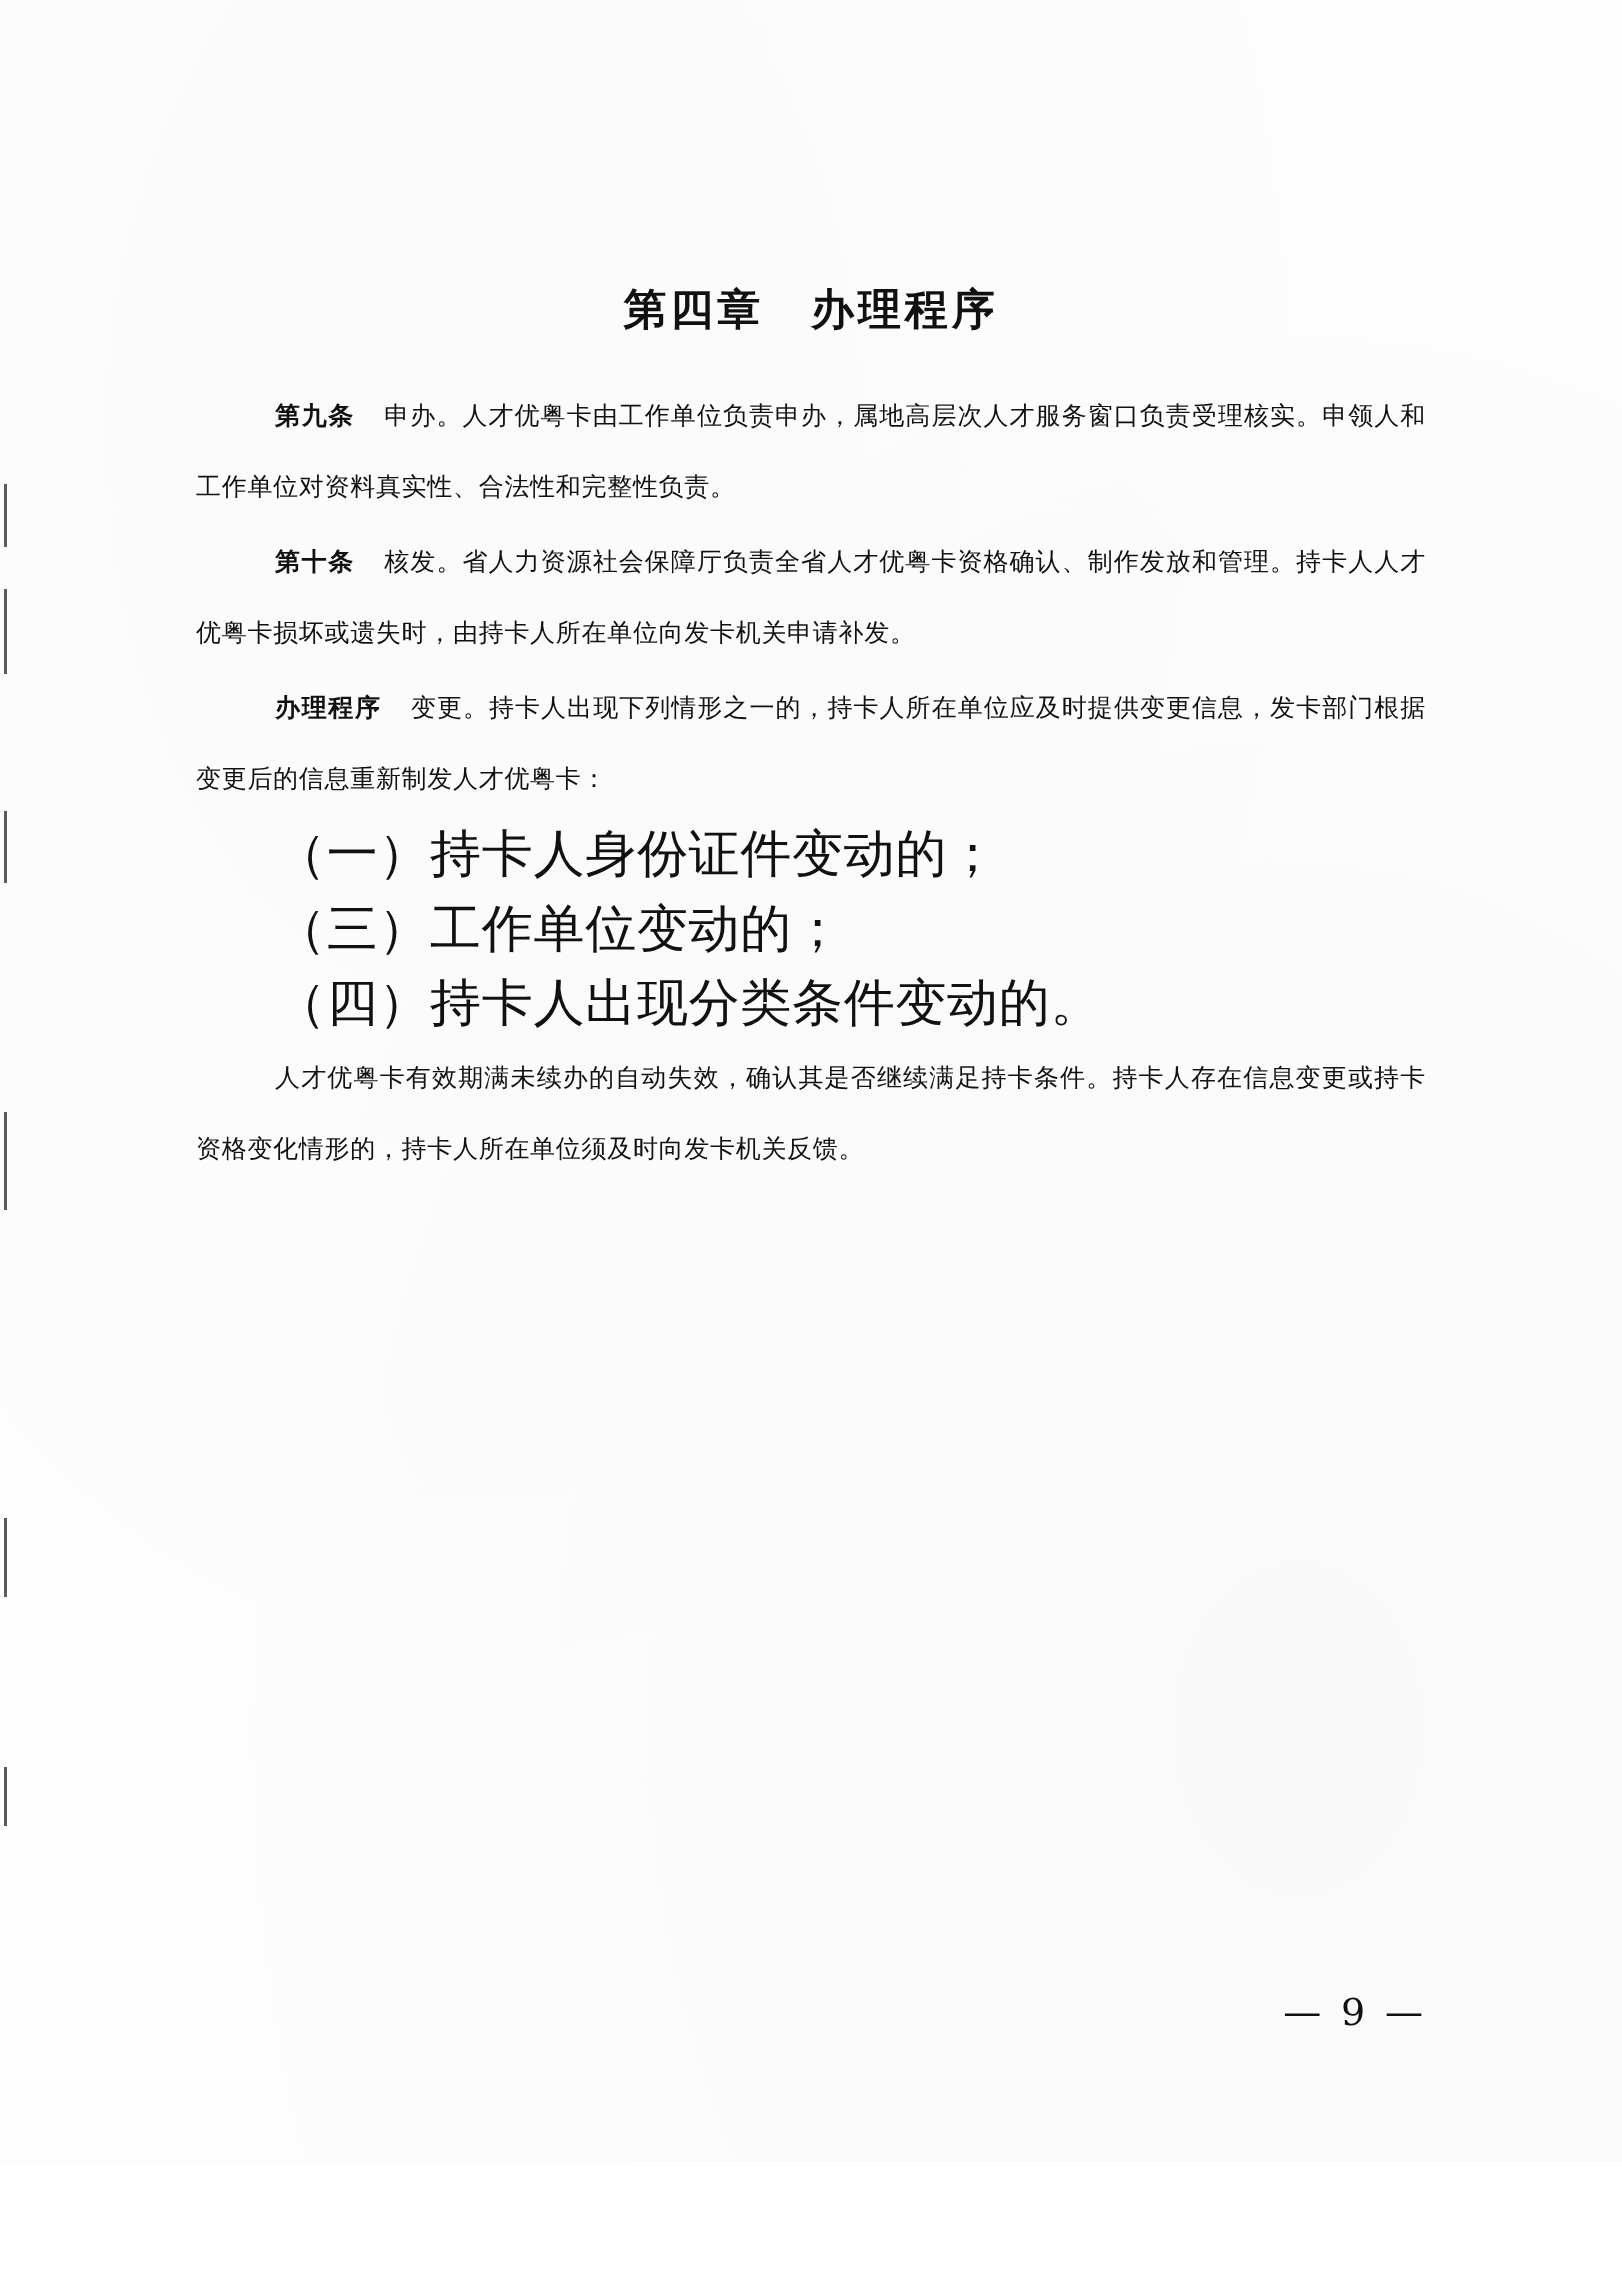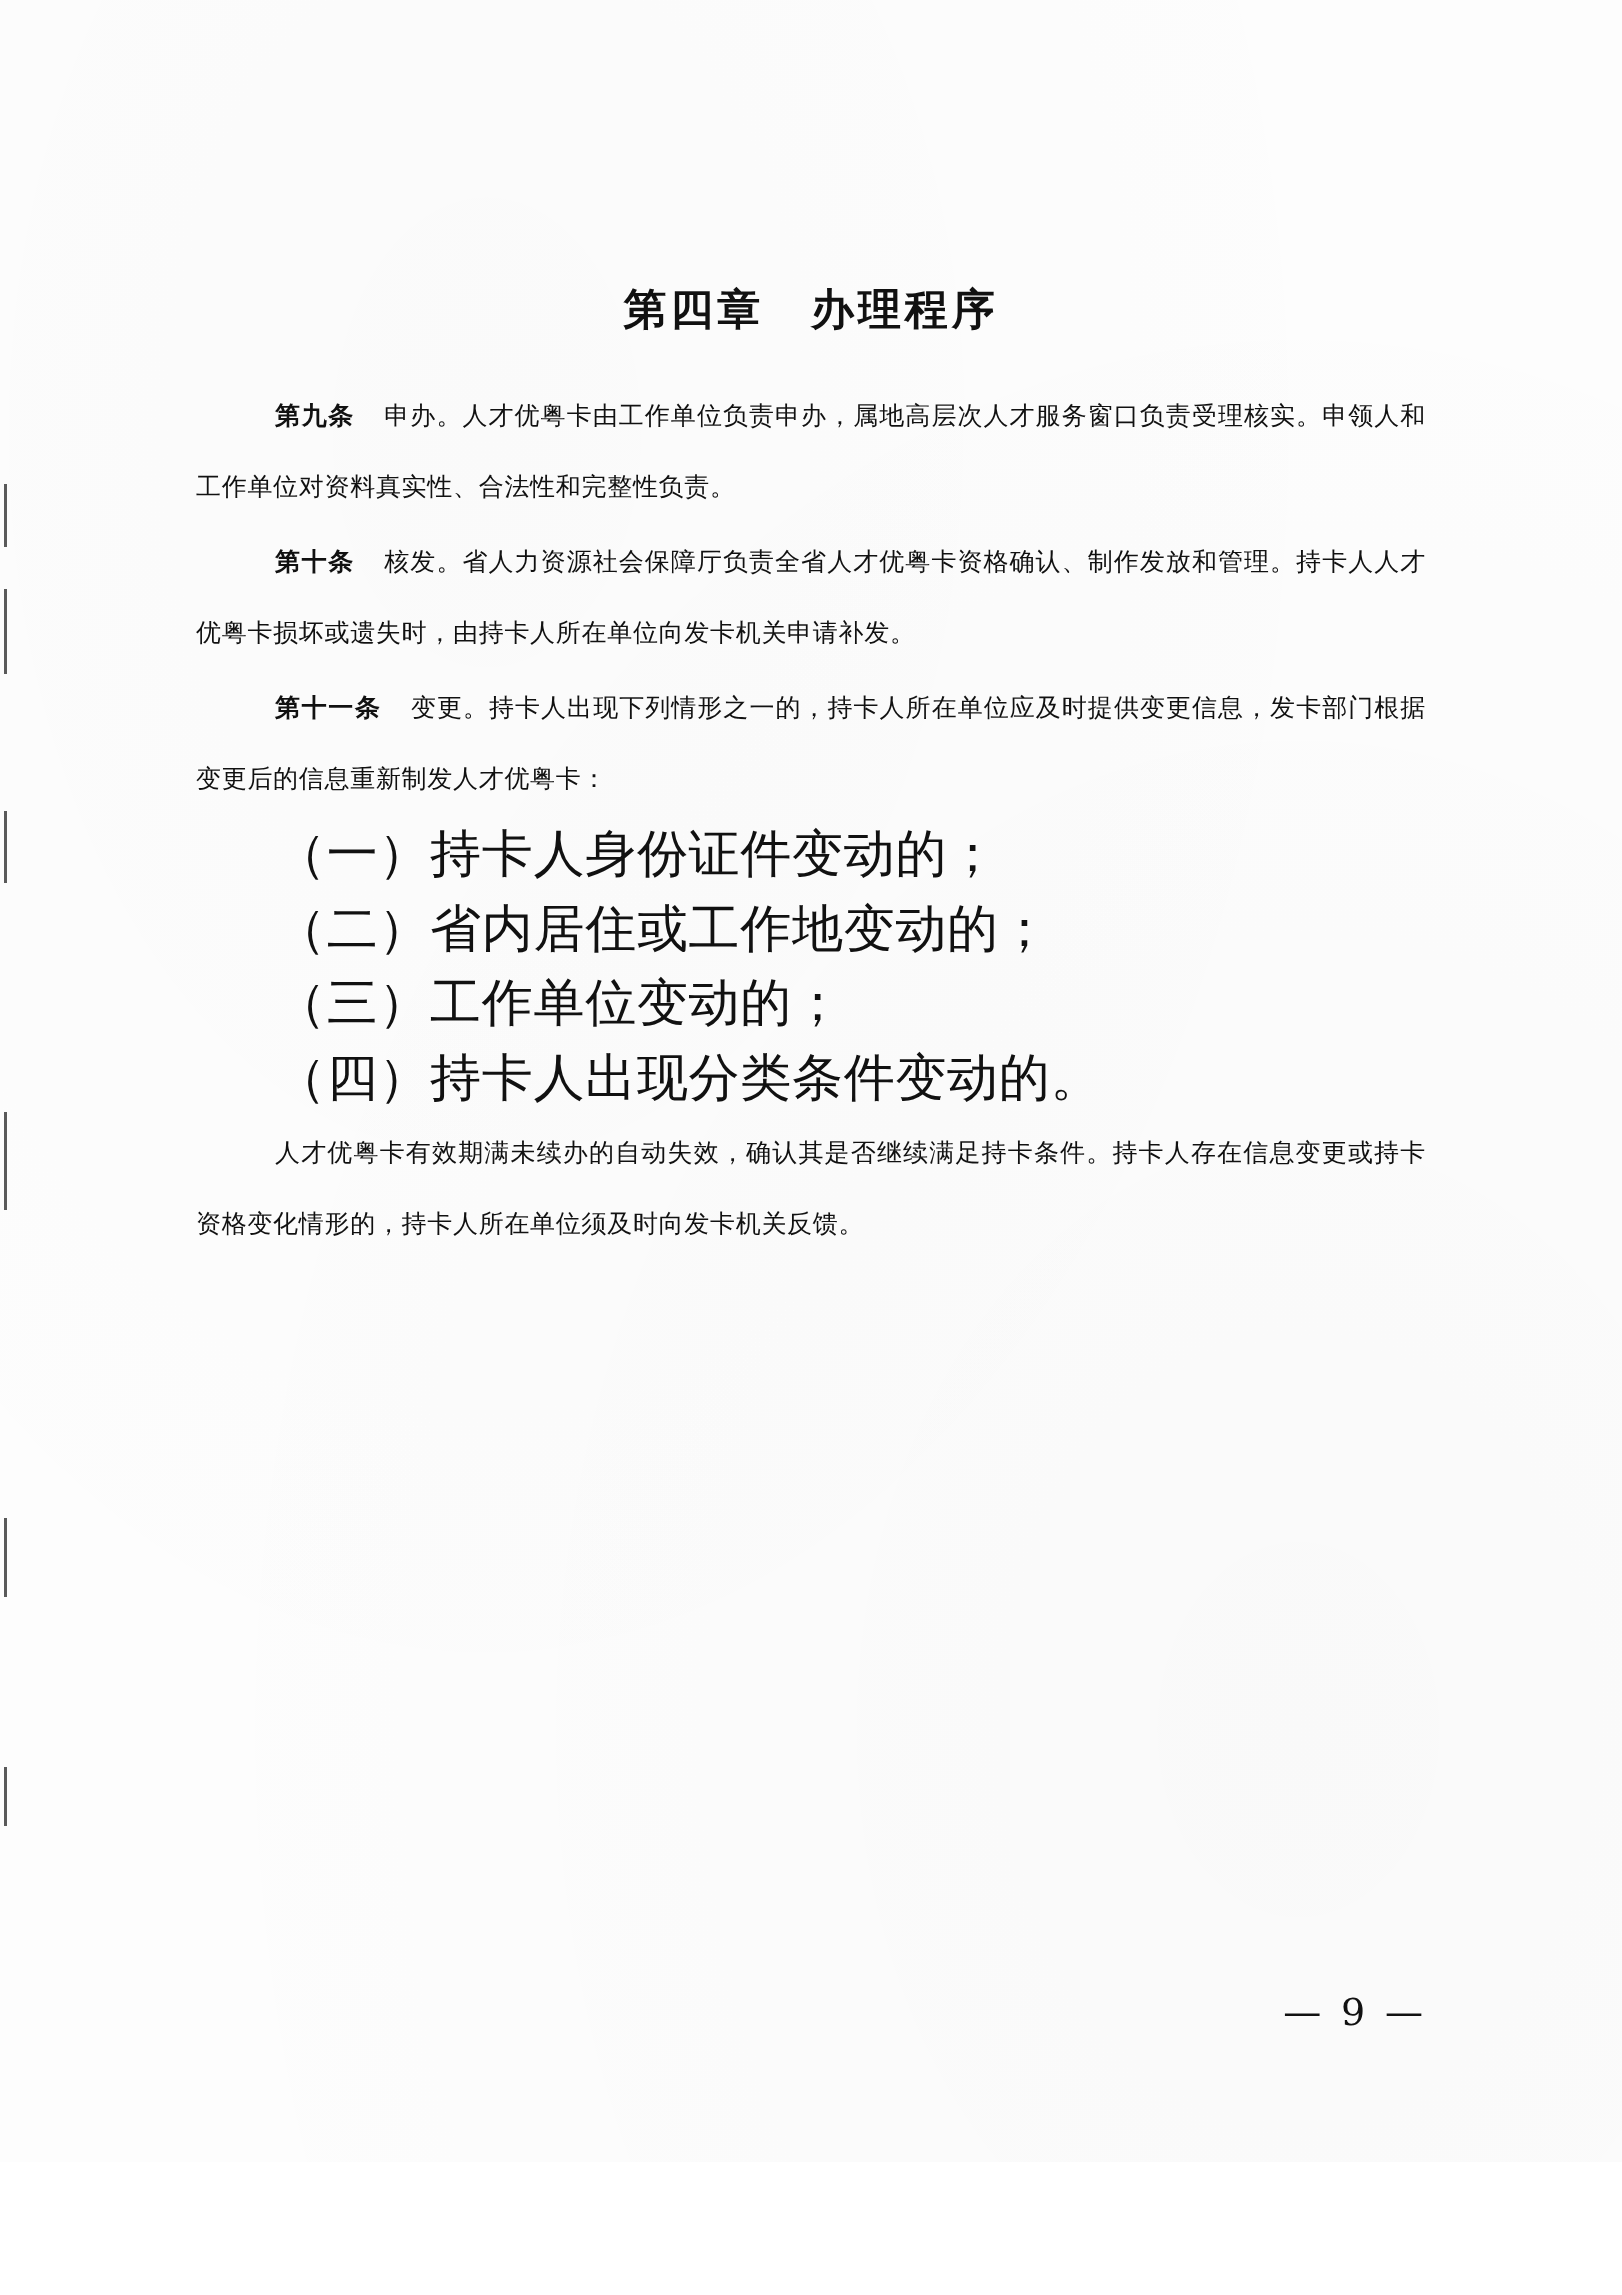--- a/index.html
+++ b/index.html
@@ -114,25 +114,24 @@
 
     <p class="para indent">
       <span class="art-no">第九条</span><span class="gap"></span><span>申办。人才优粤卡由工作单位负责申办，属地高层次人才服务窗口负责受理核实。申领人和工作单位对资料真实性、合法性和完整性负责。</span>
     </p>
 
     <p class="para indent">
       <span class="art-no">第十条</span><span class="gap"></span><span>核发。省人力资源社会保障厅负责全省人才优粤卡资格确认、制作发放和管理。持卡人人才优粤卡损坏或遗失时，由持卡人所在单位向发卡机关申请补发。</span>
     </p>
 
     <p class="para indent">
-      <span class="art-no">第十一条</span><span class="gap"></span><span>变更。持卡人出现下列情形之一的，持卡人所在单位应及时提供变更信息，发卡部门根据变更后的信息重新制发人才优粤卡：</span>
+      <span class="art-no">办理程序</span><span class="gap"></span><span>变更。持卡人出现下列情形之一的，持卡人所在单位应及时提供变更信息，发卡部门根据变更后的信息重新制发人才优粤卡：</span>
     </p>
 
     <p class="item">（一）持卡人身份证件变动的；</p>
-    <p class="item">（二）省内居住或工作地变动的；</p>
     <p class="item">（三）工作单位变动的；</p>
     <p class="item">（四）持卡人出现分类条件变动的。</p>
 
     <p class="para indent">人才优粤卡有效期满未续办的自动失效，确认其是否继续满足持卡条件。持卡人存在信息变更或持卡资格变化情形的，持卡人所在单位须及时向发卡机关反馈。</p>
 
 
   </div>
 
   <div class="page-number">— 9 —</div>
 

